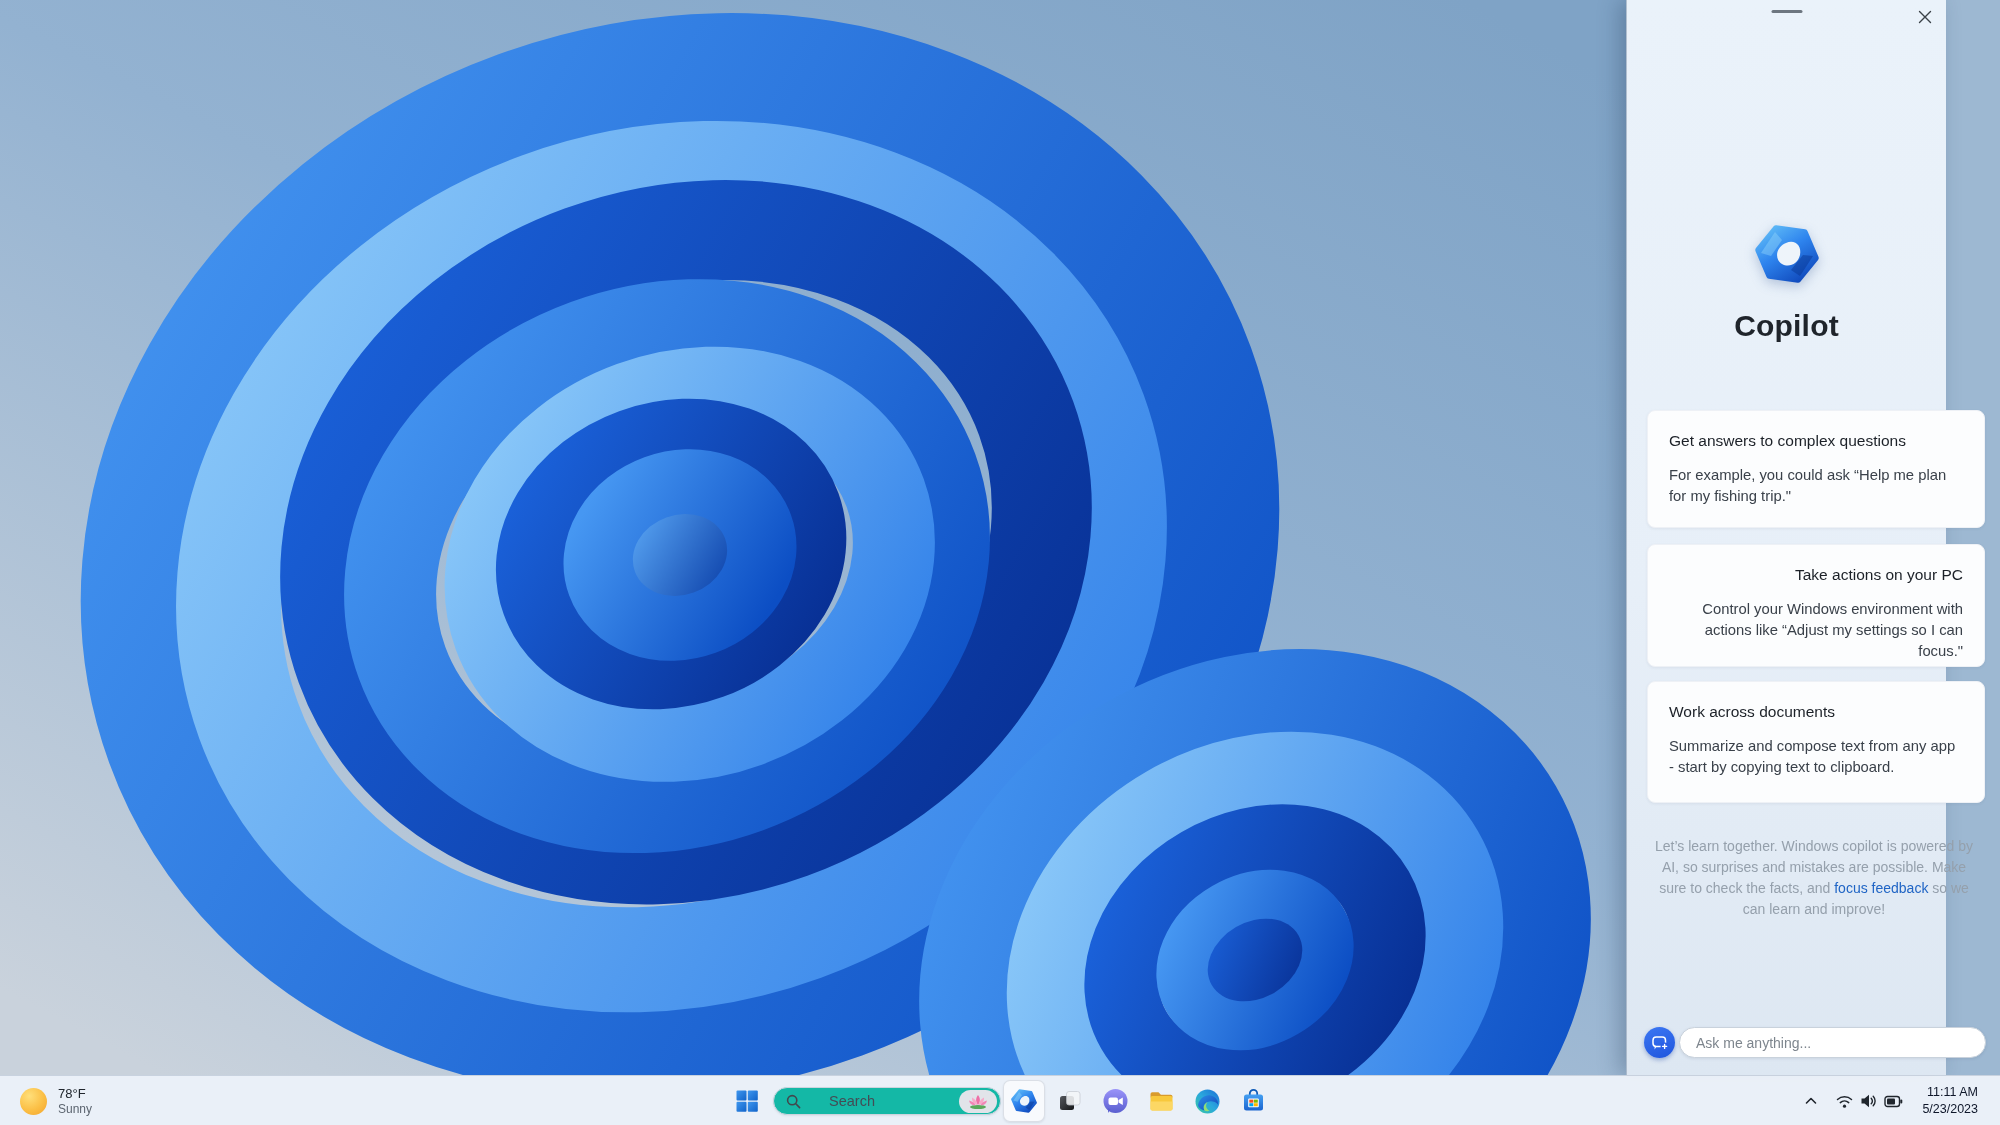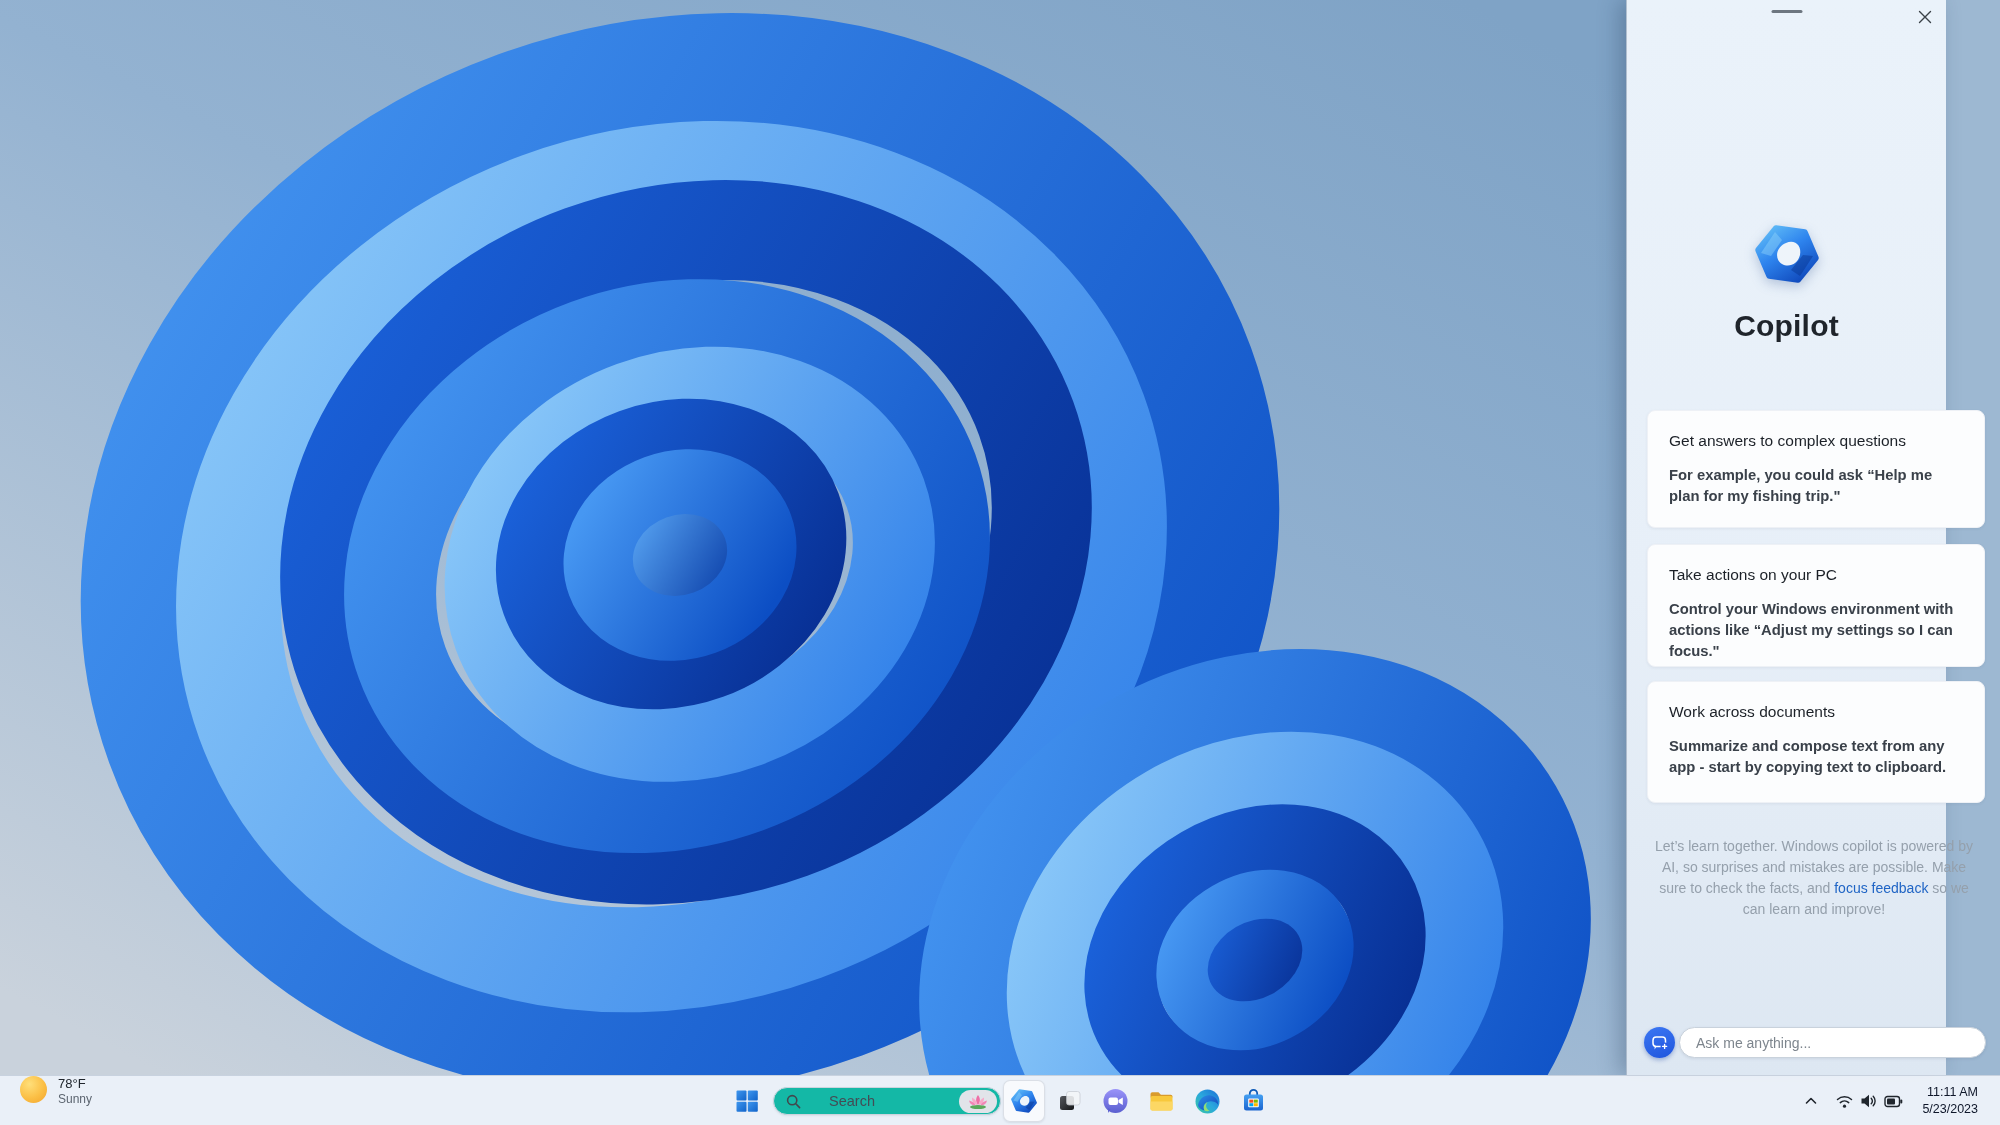--- a/index.html
+++ b/index.html
@@ -21,42 +21,42 @@
     display:flex; align-items:center; justify-content:center; cursor:pointer; }
   .brand-logo { position:absolute; top:222px; left:50%; transform:translateX(-50%);
     width:64px; height:64px; filter:drop-shadow(0 4px 6px rgba(20,60,130,.25)); }
   .brand-title { position:absolute; top:309px; width:100%; text-align:center;
     font-size:30px; font-weight:700; color:#1f242b; letter-spacing:.2px; }
 
   .card { position:absolute; left:20px; width:338px; background:#fcfdfe;
     border:1px solid #eef1f6; border-radius:8px; box-shadow:0 1px 3px rgba(40,60,90,.07);
     padding:21px 21px 0 21px; }
   .card h3 { font-size:15.5px; font-weight:400; color:#1c2128; margin-bottom:15px; }
-  .card p { font-size:14.8px; color:#3a414a; line-height:21px;font-weight:bold; }
+  .card p { font-size:14.8px; color:#3a414a; line-height:21px; }
   .card1 { top:410px; height:118px; }
-  .card2 { top:544px; height:123px; }
+  .card2 { top:544px; height:123px;text-align:right; }
   .card3 { top:681px; height:122px; }
 
   .disclaimer { position:absolute; top:836px; left:27px; width:320px; text-align:center;
     font-size:14px; line-height:21px; color:#95a0ac; }
   .disclaimer .link { color:#2065c5; cursor:pointer; }
 
   .newtopic-btn { position:absolute; left:17px; top:1027px; width:31px; height:31px; border-radius:50%;
     background:linear-gradient(160deg,#3c77f3,#1f55dd); display:flex; align-items:center; justify-content:center;
     box-shadow:0 2px 4px rgba(20,60,160,.35); cursor:pointer; }
   .ask-input { position:absolute; left:52px; top:1027px; width:307px; height:31px;
     border:1px solid #c9d2dc; border-radius:16px; background:#ffffff; padding:0 16px;
     font-size:14px; color:#333; box-shadow:0 1px 3px rgba(40,60,90,.10); outline:none;
     font-family:"Liberation Sans", sans-serif; }
   .ask-input::placeholder { color:#7d858d; }
 
   
   .taskbar { position:absolute; left:0; top:1075px; width:2000px; height:50px;
     background:rgba(236,242,249,.97); border-top:1px solid rgba(150,165,185,.4); }
-  .weather { position:absolute; left:14px; top:0; height:50px; display:flex; gap:11px;
+  .weather { position:absolute; left:14px; top:0; height:50px; display:flex; align-items:center; gap:11px;
     cursor:pointer; padding:0 6px; }
   .weather .temp { font-size:13px; color:#20262d; line-height:16px; }
   .weather .cond { font-size:12px; color:#5c6570; line-height:15px; }
   .sun { width:27px; height:27px; border-radius:50%;
     background:radial-gradient(circle at 35% 30%, #ffdf7a 0%, #fbbf45 55%, #f2a32c 100%); }
   .tb-cell { position:absolute; top:4px; width:42px; height:42px; border-radius:7px;
     display:flex; align-items:center; justify-content:center; cursor:pointer; }
   .tb-cell.active { background:rgba(255,255,255,.65); border:1px solid rgba(130,145,165,.25);
     box-shadow:0 1px 2px rgba(60,80,110,.12); }
   .search-pill { position:absolute; left:773px; top:11px; width:228px; height:28px; border-radius:14px;

